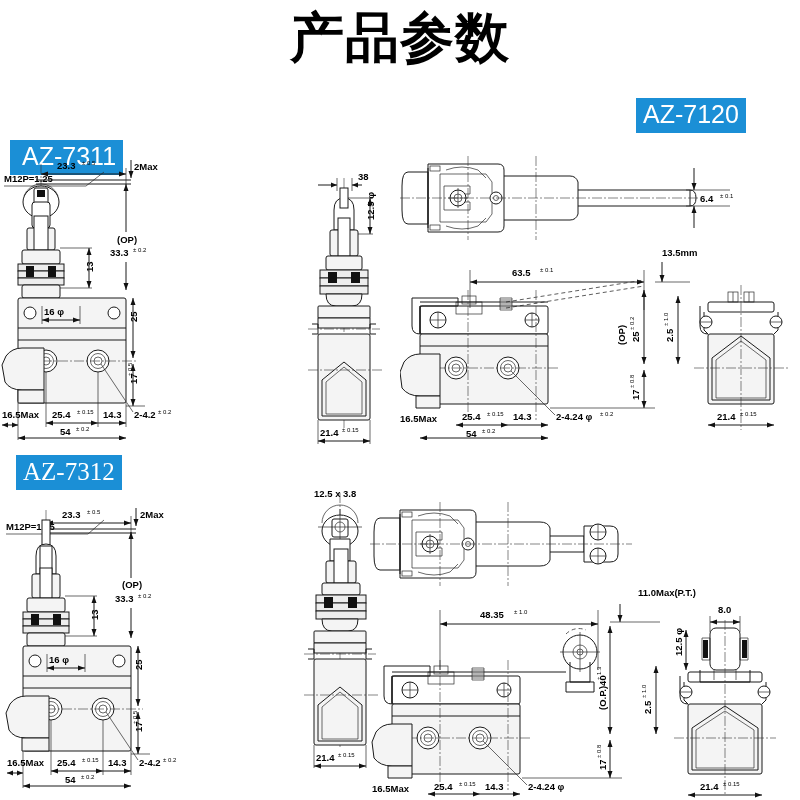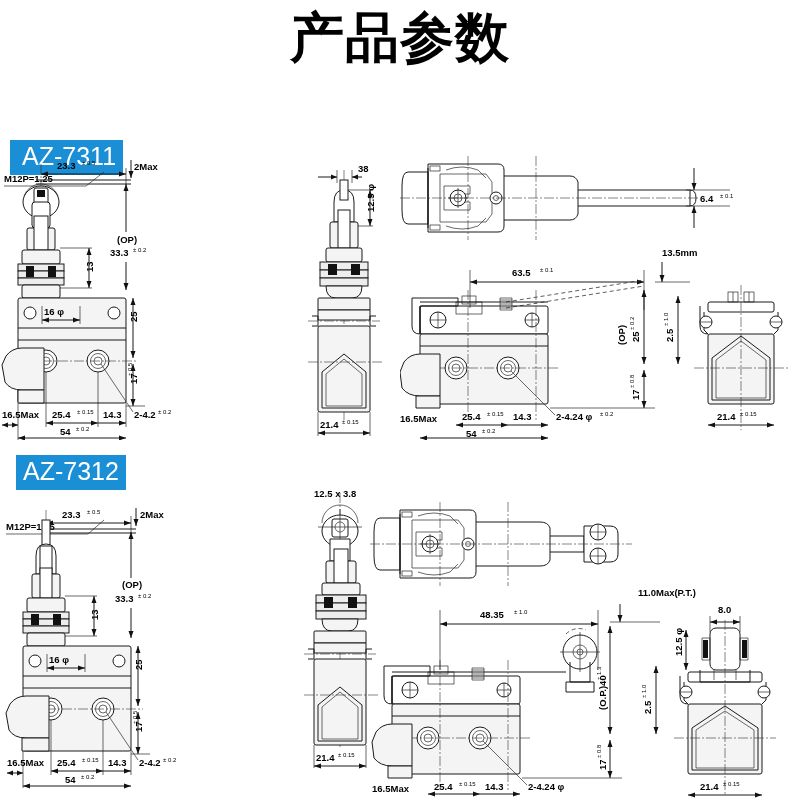--- a/index.html
+++ b/index.html
@@ -35,26 +35,26 @@
     color:#ffffff;
     font-size:25px;
     line-height:31px;
     padding:1px 7px 3px 7px;
     font-family:"Liberation Sans","DejaVu Sans",sans-serif;
     letter-spacing:0px;
     white-space:nowrap;
   }
   #tag-7311{left:10px;top:140px;}
   #tag-7120{left:636px;top:98px;}
-  #tag-7312{left:16px;top:455px;}
+  #tag-7312{left:16px;top:455px;font-family:Liberation Serif, serif;}
   #tag-7121{left:636px;top:448px;}
 
   .panel{position:absolute;}
   #panel-7311{left:0;top:150px;width:300px;height:290px;}
-  #panel-7311-side{left:290px;top:150px;width:130px;height:290px;}
+  #panel-7311-side{left:290px;top:158px;width:130px;height:290px;}
   #panel-7120{left:400px;top:130px;width:400px;height:310px;text-align:center;}
   #panel-7312{left:0;top:480px;width:300px;height:320px;}
   #panel-7312-side{left:290px;top:469px;width:130px;height:300px;}
   #panel-7121{left:370px;top:470px;width:410px;height:330px;}
 
   .panel svg{display:block;}
   .dimtxt-b{font-size:9.5px;font-weight:bold;font-family:"Liberation Sans","DejaVu Sans",sans-serif;fill:#000;}
   .tol{font-size:6px;font-family:"Liberation Sans","DejaVu Sans",sans-serif;fill:#000;}
   .ln{stroke:#1a1a1a;stroke-width:1;fill:none;}
   .ln-thin{stroke:#2a2a2a;stroke-width:0.7;fill:none;}
@@ -66,20 +66,21 @@
   .blk{fill:#111;}
 </style>
 </head>
 <body style="background: rgb(255, 255, 255);">
 
 <div id="page">
 
   <div class="main-title">产品参数</div>
 
   <div class="model-tag" id="tag-7311" style="background: rgb(27, 143, 214); color: rgb(255, 255, 255); padding-left: 12px;">AZ-7311</div>
+  <div class="model-tag" id="tag-7120" style="background: rgb(27, 143, 214); color: rgb(255, 255, 255);">AZ-7120</div>
   <div class="model-tag" id="tag-7312" style="background: rgb(27, 143, 214); color: rgb(255, 255, 255);">AZ-7312</div>
 
   <div class="panel" id="panel-7311">
   <svg width="300" height="290" viewBox="0 0 300 290">
 
     <text class="dimtxt-b" x="4" y="32">M12P=1.25</text>
     <line class="ln-thin" x1="4" y1="36" x2="86" y2="36"></line>
     <line class="ln-thin" x1="86" y1="36" x2="104" y2="22"></line>
 
     <text class="dimtxt-b" x="57" y="19">23.3</text>

